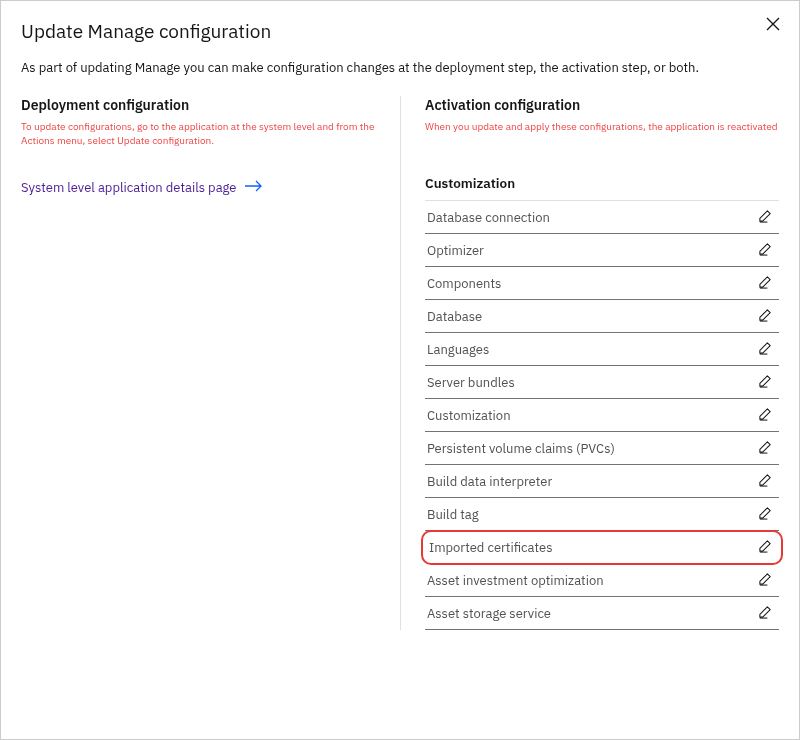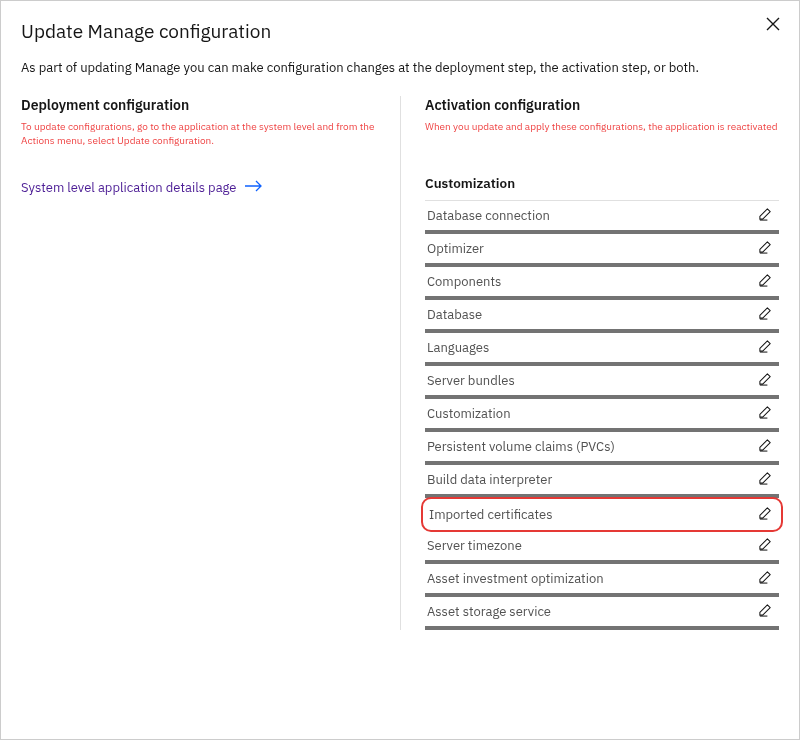--- a/index.html
+++ b/index.html
@@ -83,21 +83,21 @@
   }
   .config-list {
     border-top: 1px solid #e0e0e0;
   }
   .config-row {
     display: flex;
     align-items: center;
     justify-content: space-between;
     height: 33px;
     padding: 0 4px 0 2px;
-    border-bottom: 4px solid #737373;
+    border-bottom: 1px solid #737373;
     font-size: 13px;
     color: #525252;
   }
   .config-row.highlighted {
     border: 2.5px solid #e53935;
     border-radius: 10px;
     margin: -1px -4px;
     padding: 0 6px 0 6px;
     height: 35px;
   }
@@ -223,39 +223,39 @@
           </div>
           <div class="config-row">
             <span>Build data interpreter</span>
             <div class="edit-btn">
               <span><svg width="15" height="15" viewBox="0 0 16 16">
                   <path d="M2 14 L2 11 L10 3 L13 6 L5 14 Z M2 14 L5 14" stroke="#161616" stroke-width="1.1" fill="none" stroke-linejoin="round"></path>
                   <path d="M2 15 H10" stroke="#161616" stroke-width="1.1"></path>
                 </svg></span>
             </div>
           </div>
+          <div class="config-row">
+            <span>Build tag</span>
+            <div class="edit-btn">
+              <span><svg width="15" height="15" viewBox="0 0 16 16">
+                  <path d="M2 14 L2 11 L10 3 L13 6 L5 14 Z M2 14 L5 14" stroke="#161616" stroke-width="1.1" fill="none" stroke-linejoin="round"></path>
+                  <path d="M2 15 H10" stroke="#161616" stroke-width="1.1"></path>
+                </svg></span>
+            </div>
+          </div>
           <div class="config-row highlighted">
             <span>Imported certificates</span>
             <div class="edit-btn">
               <span><svg width="15" height="15" viewBox="0 0 16 16">
                   <path d="M2 14 L2 11 L10 3 L13 6 L5 14 Z M2 14 L5 14" stroke="#161616" stroke-width="1.1" fill="none" stroke-linejoin="round"></path>
                   <path d="M2 15 H10" stroke="#161616" stroke-width="1.1"></path>
                 </svg></span>
             </div>
           </div>
           <div class="config-row">
-            <span>Server timezone</span>
-            <div class="edit-btn">
-              <span><svg width="15" height="15" viewBox="0 0 16 16">
-                  <path d="M2 14 L2 11 L10 3 L13 6 L5 14 Z M2 14 L5 14" stroke="#161616" stroke-width="1.1" fill="none" stroke-linejoin="round"></path>
-                  <path d="M2 15 H10" stroke="#161616" stroke-width="1.1"></path>
-                </svg></span>
-            </div>
-          </div>
-          <div class="config-row">
             <span>Asset investment optimization</span>
             <div class="edit-btn">
               <span><svg width="15" height="15" viewBox="0 0 16 16">
                   <path d="M2 14 L2 11 L10 3 L13 6 L5 14 Z M2 14 L5 14" stroke="#161616" stroke-width="1.1" fill="none" stroke-linejoin="round"></path>
                   <path d="M2 15 H10" stroke="#161616" stroke-width="1.1"></path>
                 </svg></span>
             </div>
           </div>
           <div class="config-row">
             <span>Asset storage service</span>

